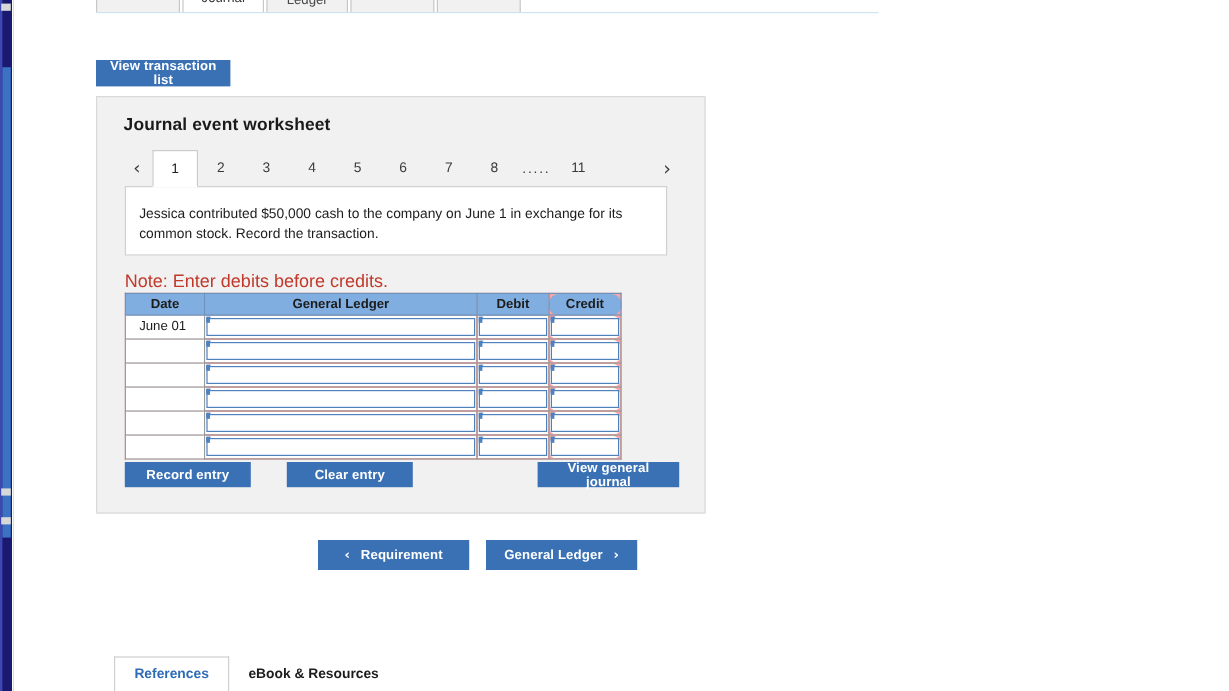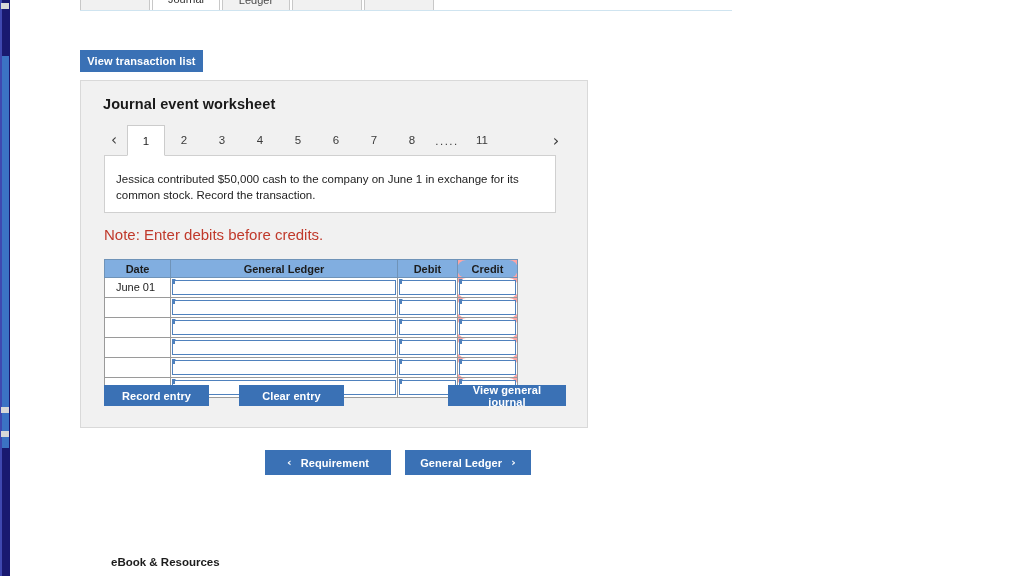--- a/index.html
+++ b/index.html
@@ -115,21 +115,21 @@
     cursor: pointer;
     display: inline-flex;
     align-items: center;
     justify-content: center;
     box-sizing: border-box;
     letter-spacing: 0.1px;
   }
   .btn-view-tx {
     position: absolute;
     left: 68px; top: 50px;
-    width: 123px; height: 22px;
+    width: 112px; height: 22px;
   }
 
   
   .worksheet {
     position: absolute;
     left: 68px; top: 80px;
     width: 508px; height: 348px;
     background: #f1f1f1;
     border: 1px solid #d9d9d9;
     box-sizing: border-box;
@@ -208,21 +208,21 @@
   .note {
     position: absolute;
     left: 23px; top: 145px;
     font-size: 15px;
     color: #c0392b;
   }
 
   
   .jtable {
     position: absolute;
-    left: 23px; top: 178px;
+    left: 23px; top: 163px;
     width: 414px;
     border-collapse: collapse;
     border: 1px solid #808080;
     background: #fca5a5;
   }
   .jtable th {
     background: #81aee0;
     border: 1px solid #6f93b8;
     font-size: 11px;
     font-weight: bold;
@@ -545,18 +545,21 @@
   <button class="btn btn-req">
     <span class="chev">‹</span>
     <span>Requirement</span>
   </button>
   <button class="btn btn-gl">
     <span>General Ledger</span>
     <span class="chev">›</span>
   </button>
 
   <div class="bottom-tabs">
+    <div class="btab active">
+      <span>References</span>
+    </div>
     <div class="btab inactive">
       <span>eBook &amp; Resources</span>
     </div>
   </div>
 
 </div>
 
 </body></html>

